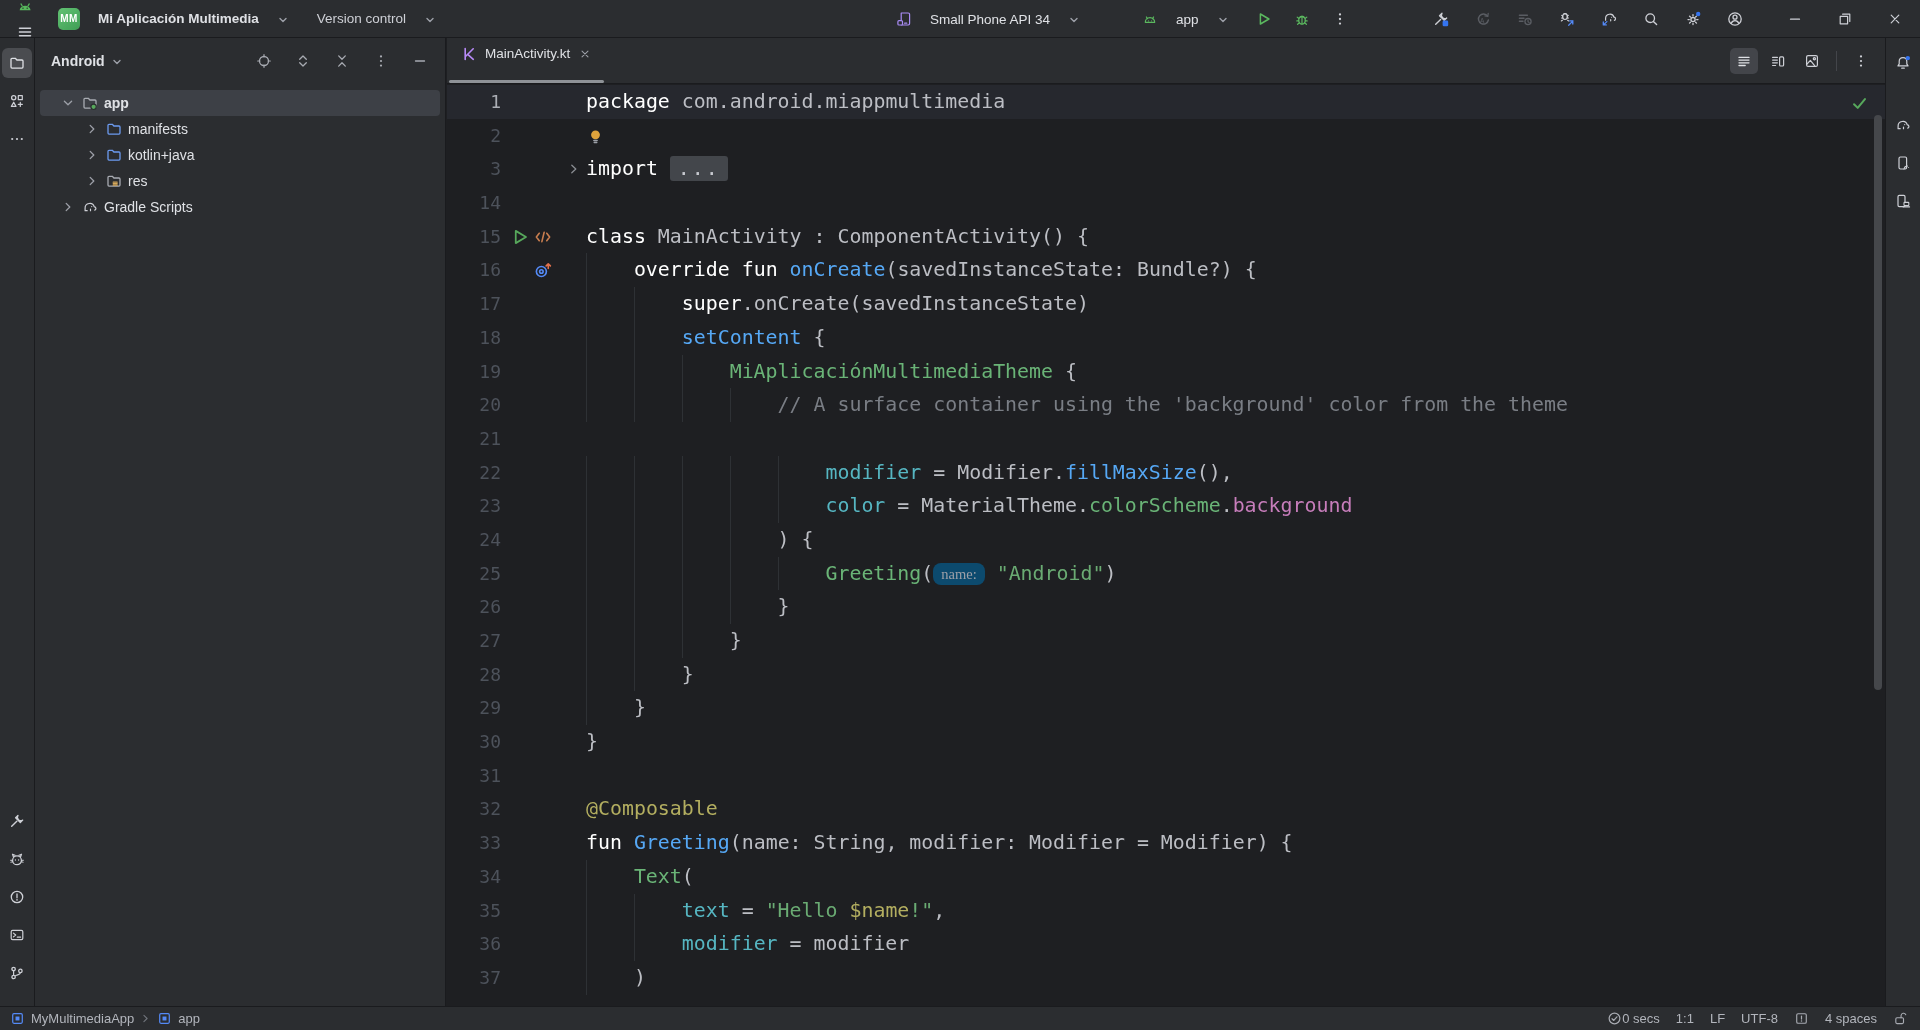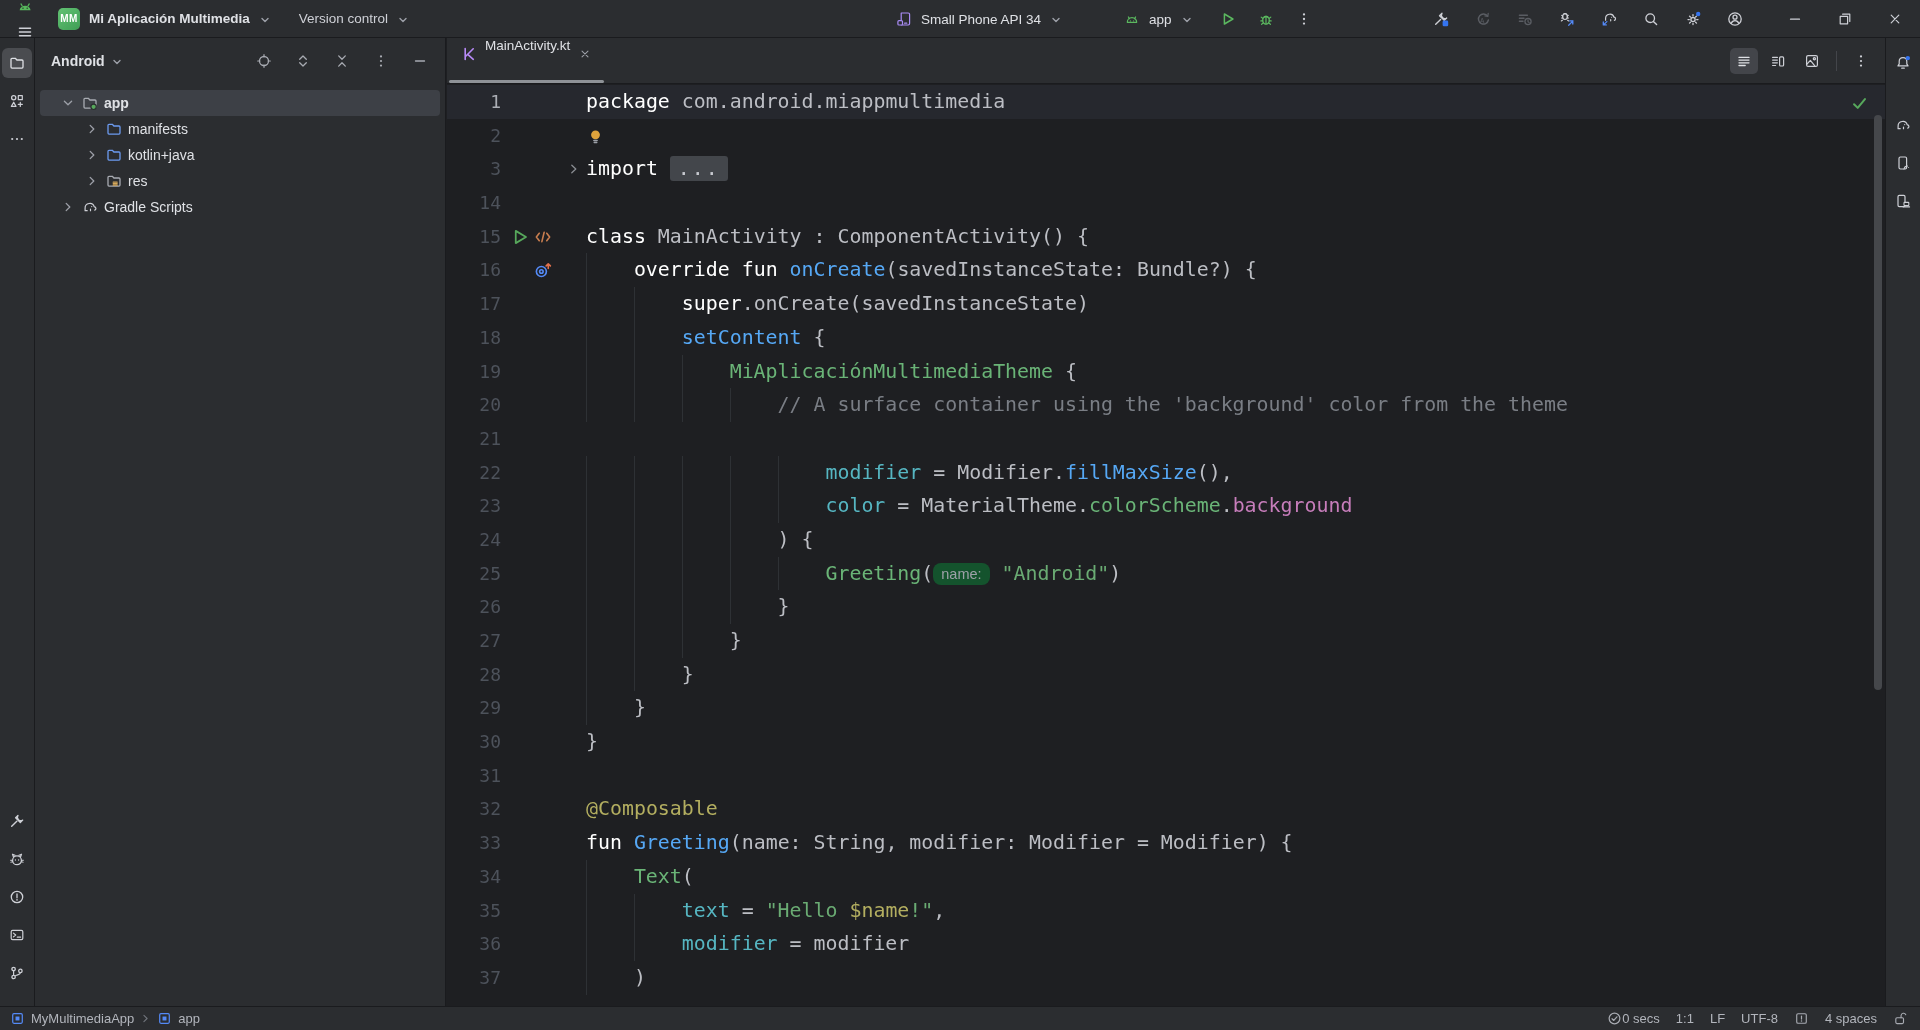--- a/index.html
+++ b/index.html
@@ -5,21 +5,21 @@
   *{box-sizing:border-box;margin:0;padding:0}
   html,body{width:1920px;height:1030px;overflow:hidden}
   body{background:#1E1F22;font-family:"Liberation Sans",sans-serif;color:#DFE1E5;position:relative}
   .ic{display:inline-flex;align-items:center;justify-content:center}
   .ic svg{display:block}
 
   
   .toolbar{position:absolute;top:0;left:0;right:0;height:38px;background:#2B2D30;border-bottom:1px solid #1A1B1E;display:flex;align-items:center}
   .tb-left{display:flex;align-items:center;gap:12px;padding-left:12px}
   .ibtn{width:26px;height:26px;border-radius:5px;display:flex;align-items:center;justify-content:center;cursor:default;position:relative;flex:none}
-  .widget{display:flex;align-items:center;gap:9px;padding:4px 8px;border-radius:6px}
+  .widget{display:flex;align-items:center;gap:18px;padding:4px 8px;border-radius:6px}
   .tb-label{font-size:13.5px;color:#DFE1E5;white-space:nowrap}
   .tb-label.bold{font-weight:700}
   .tb-label.dim{color:#CED0D6}
   .mm-badge{width:22px;height:22px;border-radius:5px;background:linear-gradient(140deg,#62c273,#3f9e55);color:#fff;font-size:10px;font-weight:700;display:flex;align-items:center;justify-content:center;letter-spacing:.5px}
   .tb-center{position:absolute;left:888px;top:0;height:38px;display:flex;align-items:center}
   .tb-center .spacer{width:46px}
   .tb-right{position:absolute;right:172px;top:0;height:38px;display:flex;align-items:center;gap:16px}
   .win-controls{position:absolute;right:0;top:0;height:38px;display:flex}
   .winbtn{width:50px;height:38px;display:flex;align-items:center;justify-content:center}
 
@@ -37,21 +37,21 @@
   .ph-icons{margin-left:auto;display:flex;align-items:center;gap:13px}
   .tree{padding-top:6px}
   .tree-row{height:26px;display:flex;align-items:center;margin:0 5px;border-radius:4px;gap:6px}
   .tree-row.selected{background:#3D4046}
   .tree-label{font-size:14px;color:#DFE1E5;white-space:nowrap}
   .tree-label.bold{font-weight:700}
   .tree-row .ic svg{width:16px;height:16px}
 
   .editor-col{position:absolute;left:447px;top:38px;bottom:24px;right:35px;background:#1E1F22}
   .tabbar{height:46px;background:#2B2D30;border-bottom:1px solid #1A1B1E;display:flex;align-items:center;position:relative}
-  .tab{position:relative;height:100%;display:flex;gap:8px;padding:0 14px 14px 14px}
+  .tab{position:relative;height:100%;display:flex;align-items:center;gap:8px;padding:0 14px 14px 14px}
   .tab-label{font-size:13.5px;color:#DFE1E5}
   .tab-underline{position:absolute;left:2px;right:2px;bottom:0;height:3px;background:#8E9297;border-radius:2px}
   .view-icons{position:absolute;right:10px;top:0;height:46px;display:flex;align-items:center;gap:6px}
   .vbtn{width:28px;height:26px;border-radius:5px;display:flex;align-items:center;justify-content:center}
   .vbtn.sel{background:#43454A}
   .vsep{width:1px;height:20px;background:#43454A;margin:0 4px}
 
   
   .code-area{position:absolute;top:47px;left:0;right:0;bottom:0;font-family:"DejaVu Sans Mono",monospace;font-size:19.9px;line-height:33.7px;color:#BCBEC4;overflow:hidden}
   .cl{display:flex;height:33.7px}
@@ -63,21 +63,21 @@
   .g-fold{width:25px;flex:none;display:flex;align-items:center;justify-content:center}
   .g-code{font:inherit;margin:0;white-space:pre}
   .g-code .ic{vertical-align:middle}
   .g-code .ic svg{width:19px;height:19px}
   .ig{display:inline-block;width:4ch;height:33.7px;vertical-align:top;box-shadow:inset 1px 0 0 #2E3135}
   .kw{color:#ffffff}.pl{color:#BCBEC4}.fnb{color:#56A8F5}
   .fni{color:#56A8F5;}
   .cmp{color:#6AB477}.str{color:#6AAB73}.prm{color:#56B6C2}
   .prop{color:#C77DBB}.cm{color:#7A7E85}.ann{color:#B3AE60}.tpl{color:#B3AE60}
   .foldbox{background:#43464B;border-radius:3px;padding:1px 8px;color:#C8CAD0;letter-spacing:2px}
-  .hint{display:inline-block;background:#14532d;border-radius:8px;padding:0 8px;font-family:Liberation Sans, sans-serif;font-size:14.5px;line-height:22px;color:#9DA0A8;vertical-align:middle}
+  .hint{display:inline-block;background:#0c4a6e;border-radius:8px;padding:0 8px;font-family:Liberation Serif, serif;font-size:14.5px;line-height:22px;color:#9DA0A8;vertical-align:middle}
   .inspect{position:absolute;top:6px;right:12px;width:28px;height:24px;display:flex;align-items:center;justify-content:center;border-radius:5px}
   .inspect svg{width:19px;height:19px}
   .vscroll{position:absolute;top:30px;right:3px;width:8px;height:575px;background:#45474B;border-radius:4px}
 
   
   .statusbar{position:absolute;left:0;right:0;bottom:0;height:24px;background:#2B2D30;border-top:1px solid #1A1B1E;display:flex;align-items:center;font-size:13px;color:#B2B5BC}
   .crumbs{display:flex;align-items:flex-start;gap:4px;padding-left:10px}
   .crumb{display:flex;align-items:center;gap:6px}
   .crumbs .ic svg,.sb-right .ic svg{width:15px;height:15px}
   .sb-right{margin-left:auto;display:flex;align-items:center;gap:16px;padding-right:12px}

